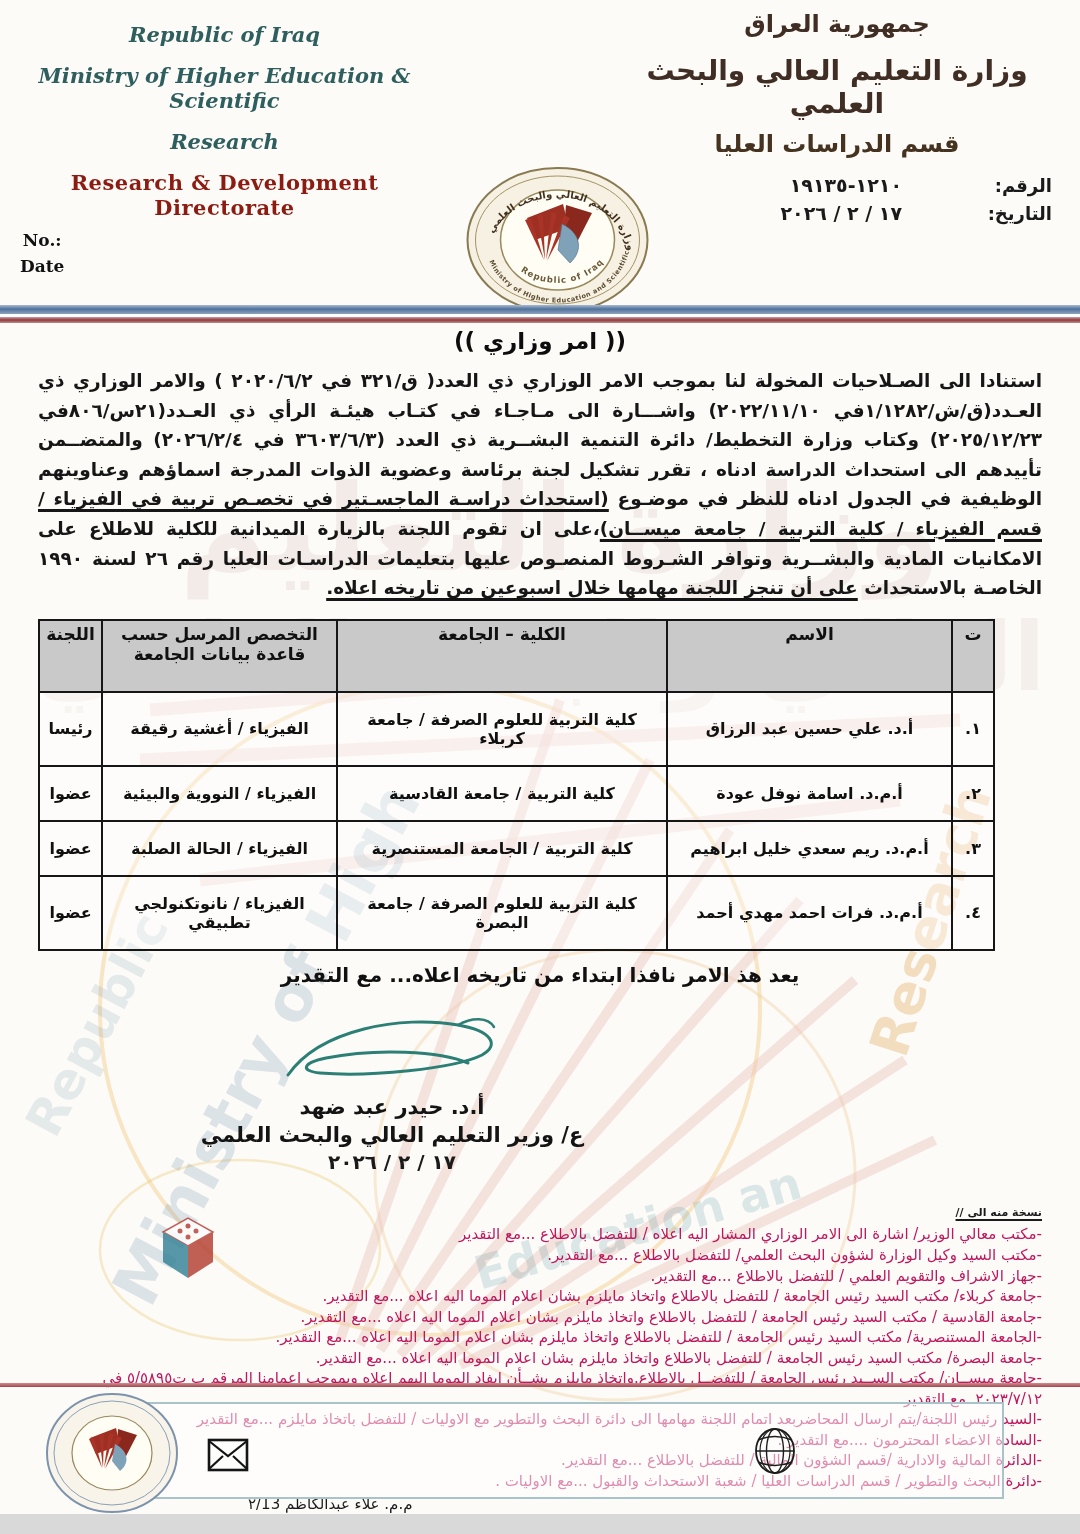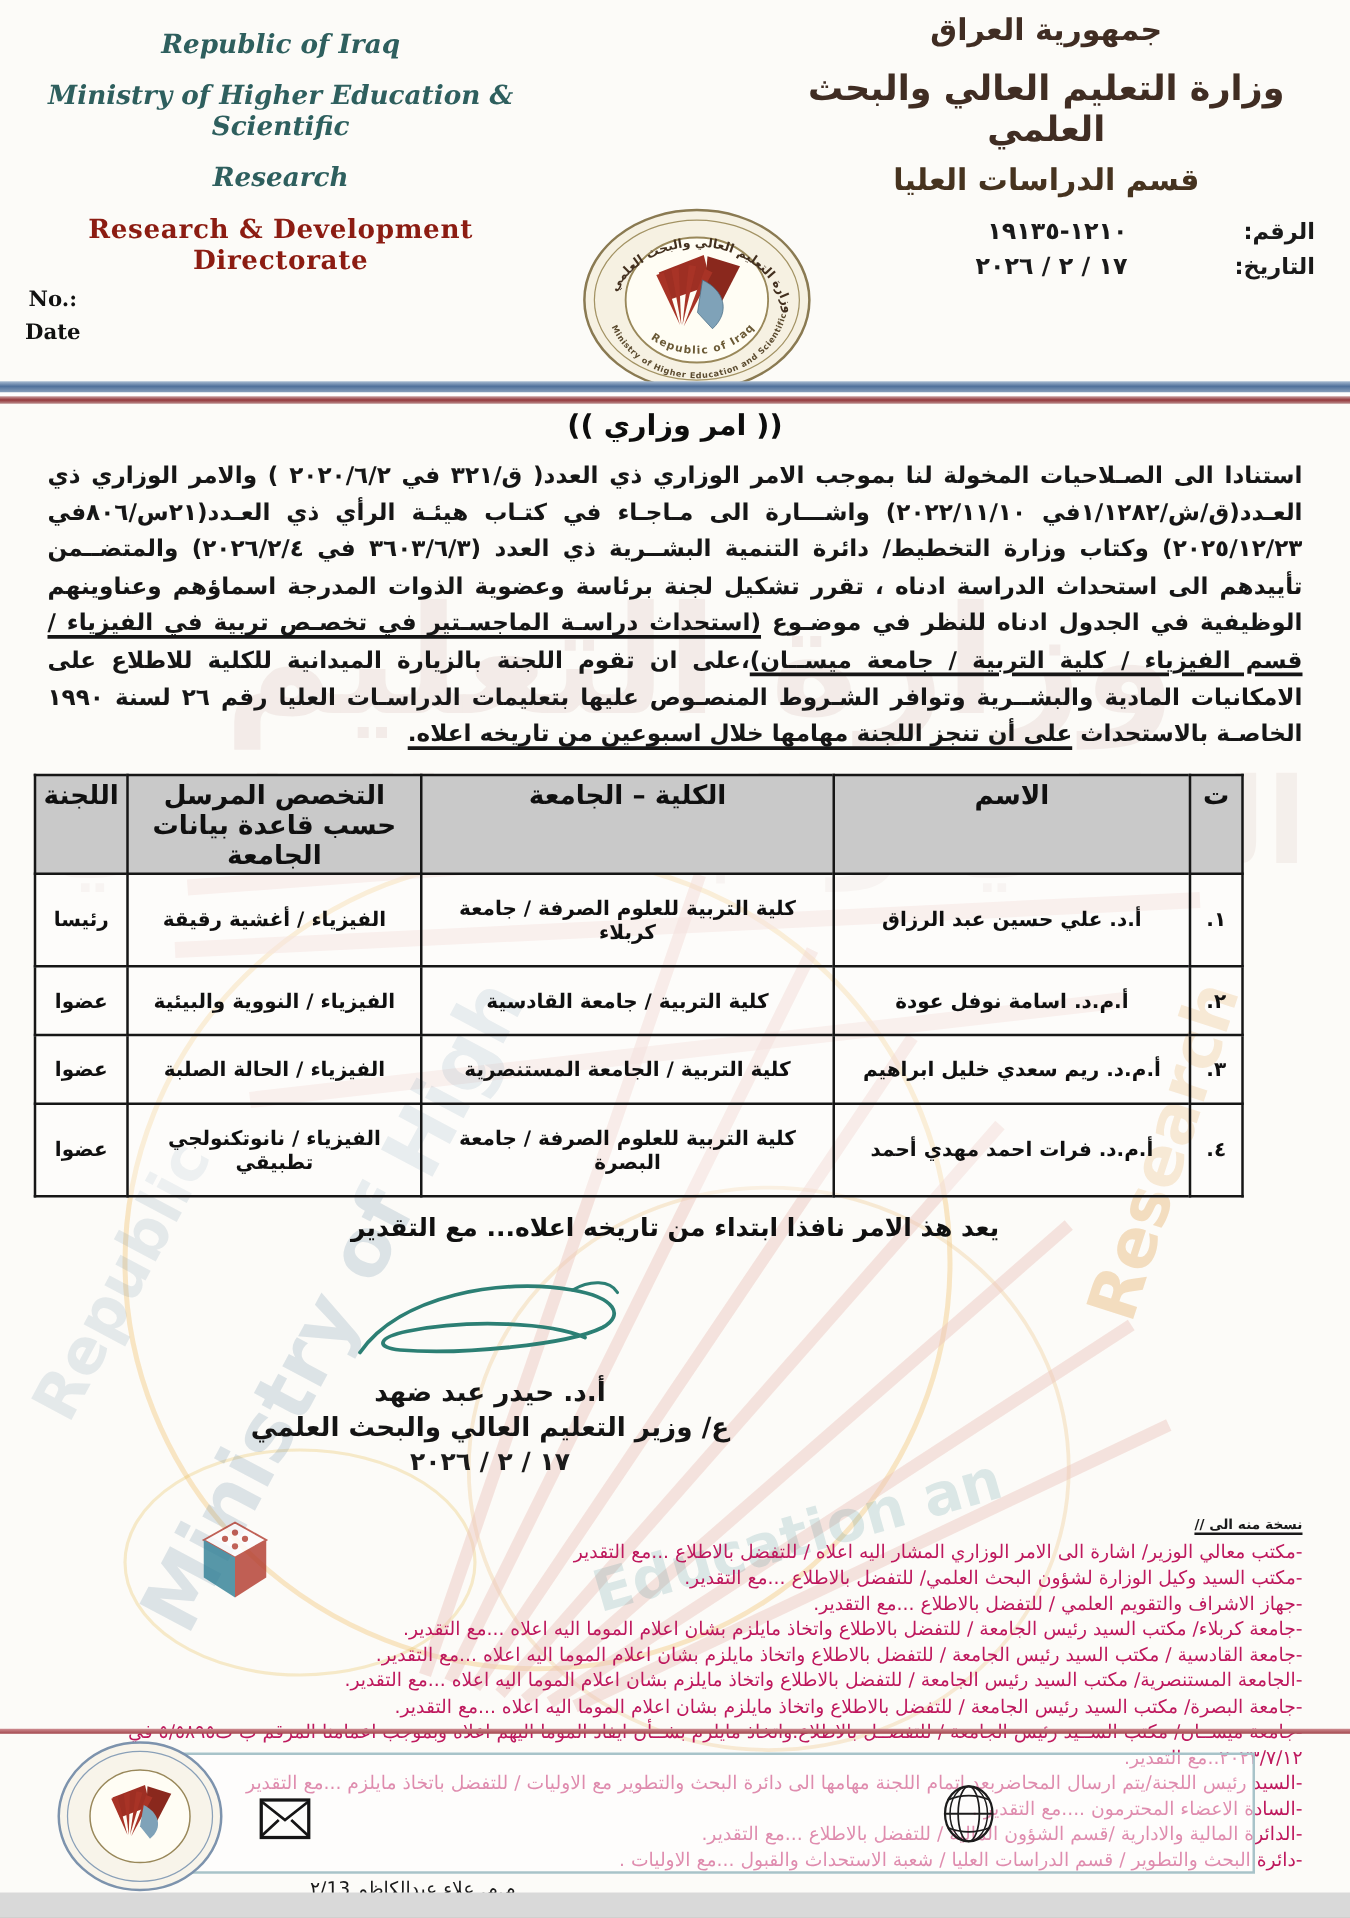--- a/index.html
+++ b/index.html
@@ -40,21 +40,21 @@
   .main { position:absolute; top:328px; left:0; right:0; direction:rtl; }
   .order-title { text-align:center; font-size:23px; font-weight:800; color:#0d0d0d; }
   .body-par { margin:12px 38px 0 38px; font-size:18.5px; font-weight:700;
     line-height:1.6; text-align:justify; color:#161616; }
   .bu { font-weight:800; text-decoration:underline; text-decoration-thickness:3px; text-underline-offset:4px; }
 
   table.committee { border-collapse:collapse; margin:16px 85px 0 auto; direction:rtl;
     background:rgba(255,255,255,.35); }
   table.committee th, table.committee td {
     border:2px solid #161616; font-weight:700; text-align:center; color:#101010; }
-  table.committee th { background:#c9c9c9; font-size:21px; padding:3px 6px 2px; vertical-align:top; height:72px; }
+  table.committee th { background:#c9c9c9; font-size:17px; padding:3px 6px 2px; vertical-align:top; height:72px; }
   table.committee td { font-size:16px; padding:17px 6px; height:25px; }
 
   .effective { text-align:center; font-size:20px; font-weight:800; margin-top:12px; color:#101010; }
 
   .sig-block { width:400px; margin:26px auto 0; position:relative; left:-148px; text-align:center; }
   .sig-name, .sig-title { font-size:21px; font-weight:800; color:#141414; line-height:1.35; }
   .sig-date { font-size:20px; font-weight:800; letter-spacing:1px; line-height:1.35; }
   .sig-swirl { margin-bottom:-10px; }
 
   .copies { margin:30px 38px 0 30px; text-align:right; }

